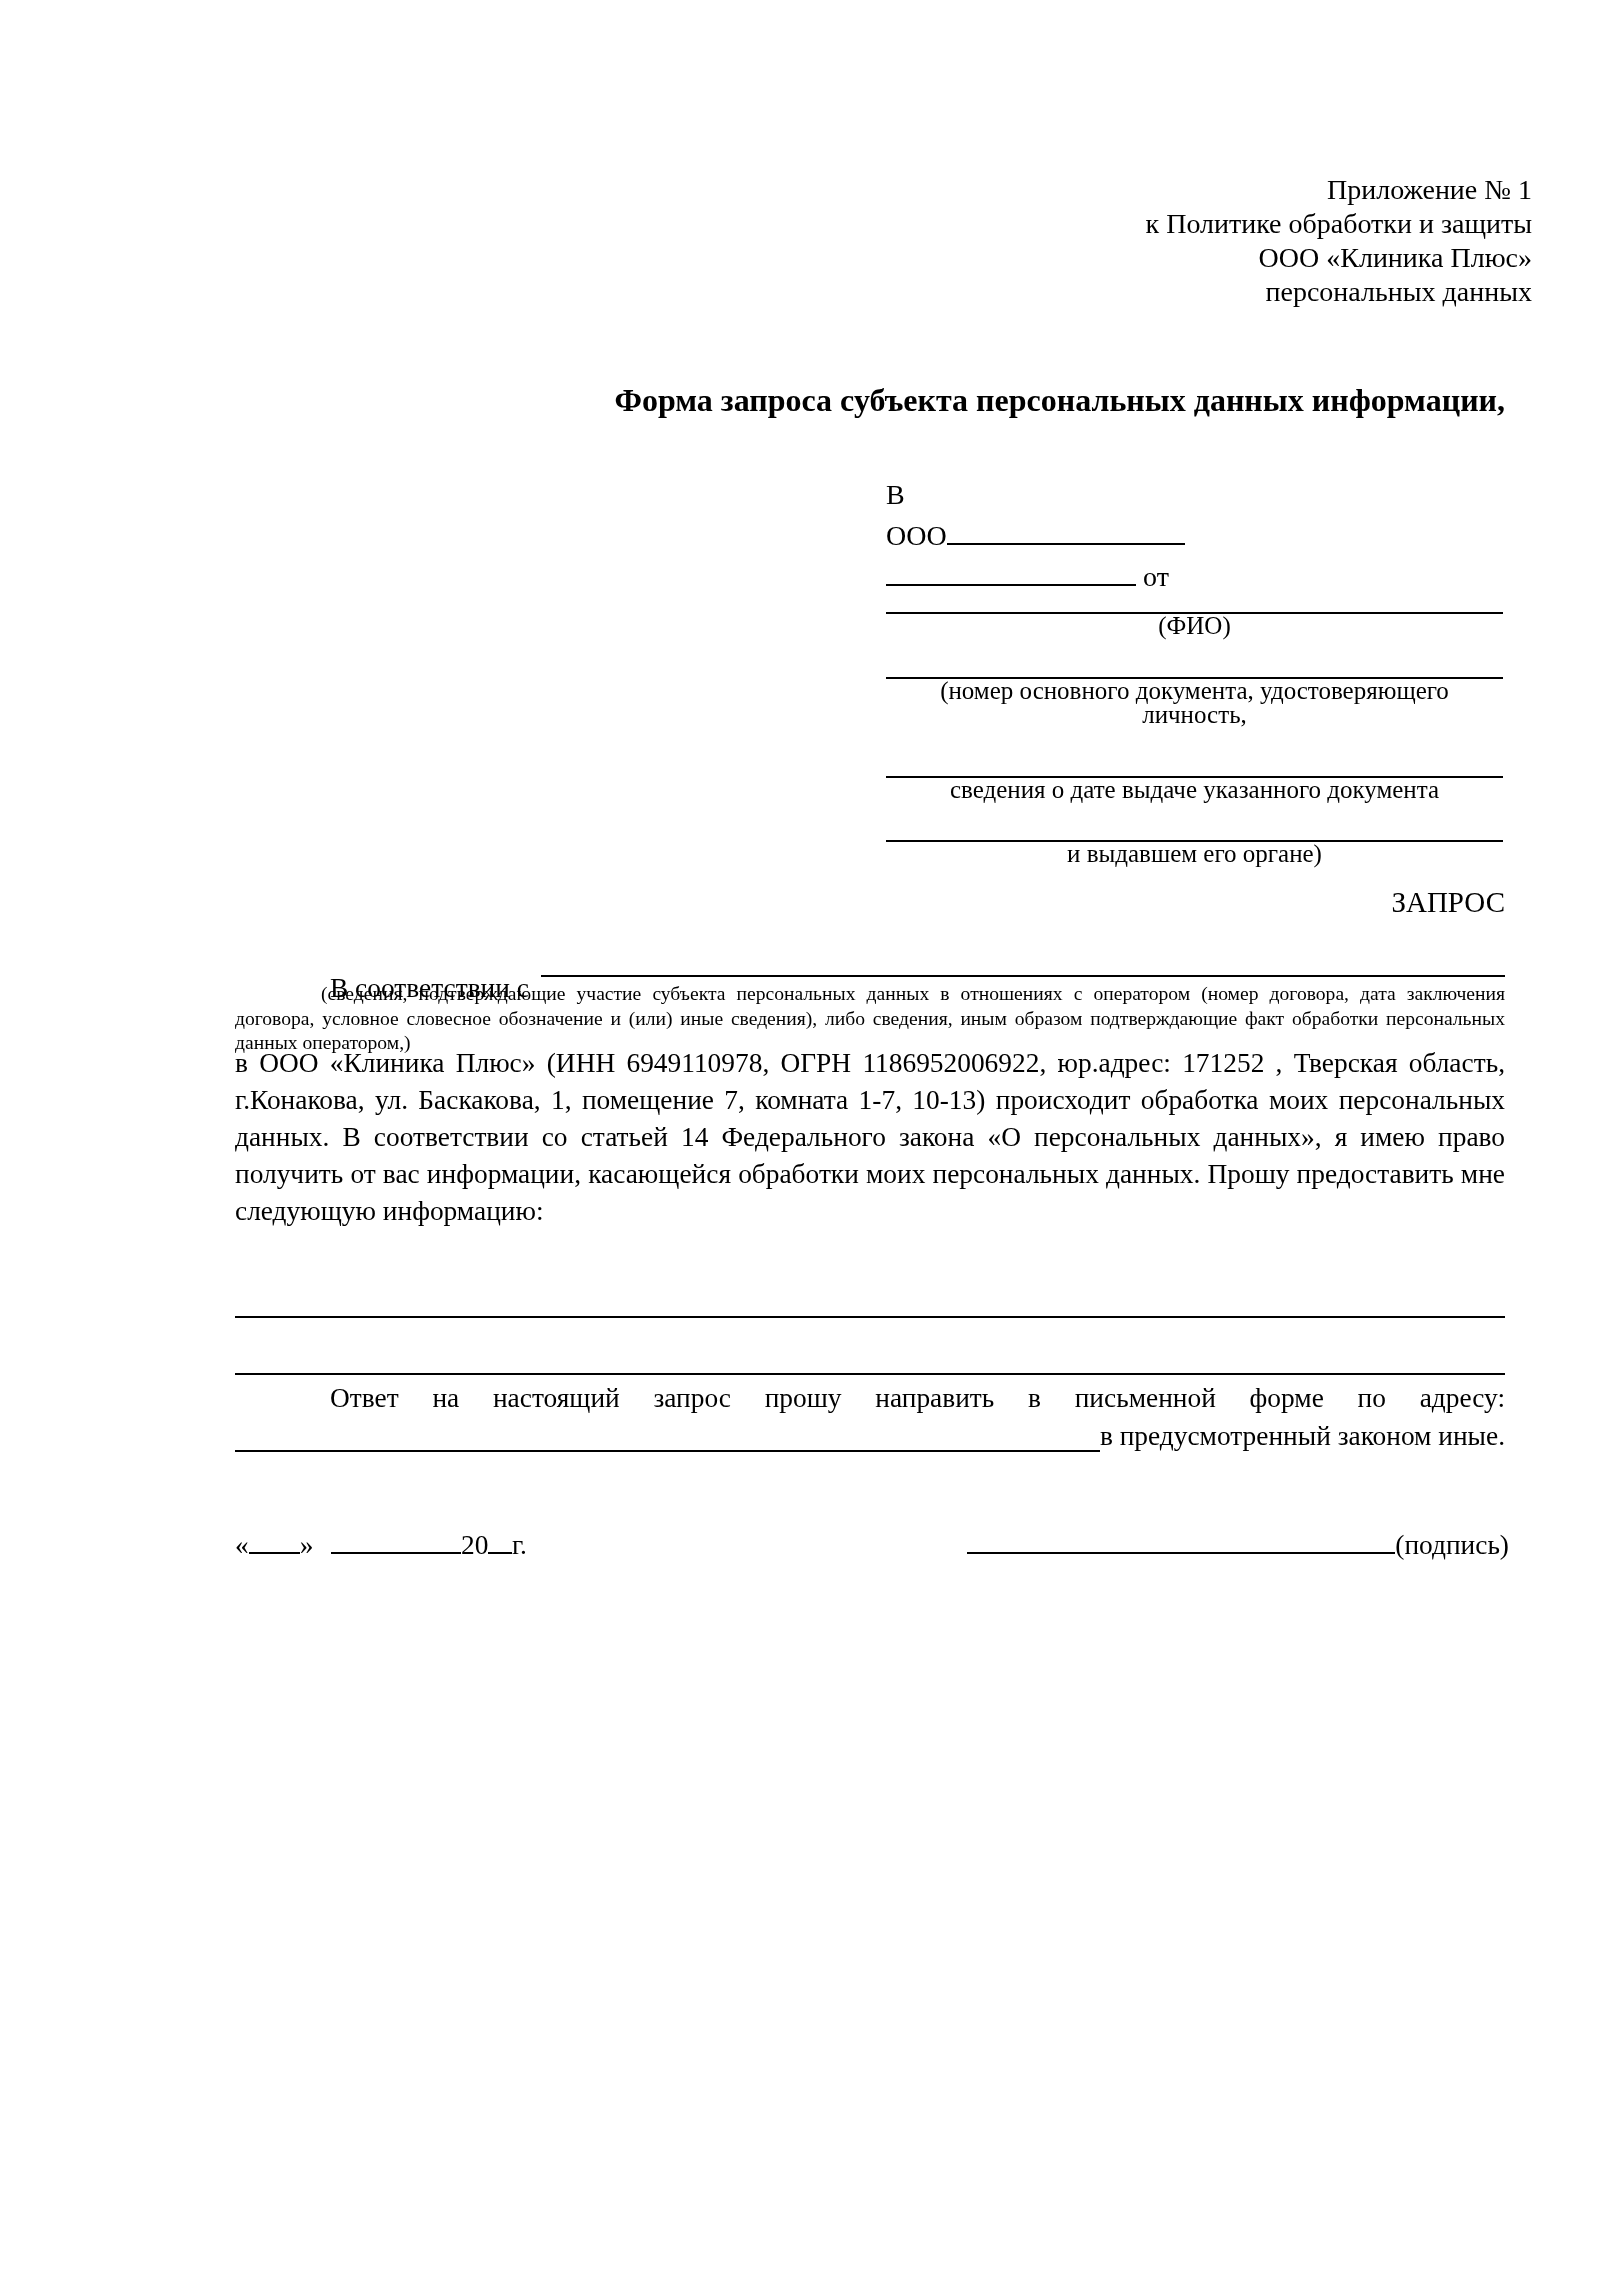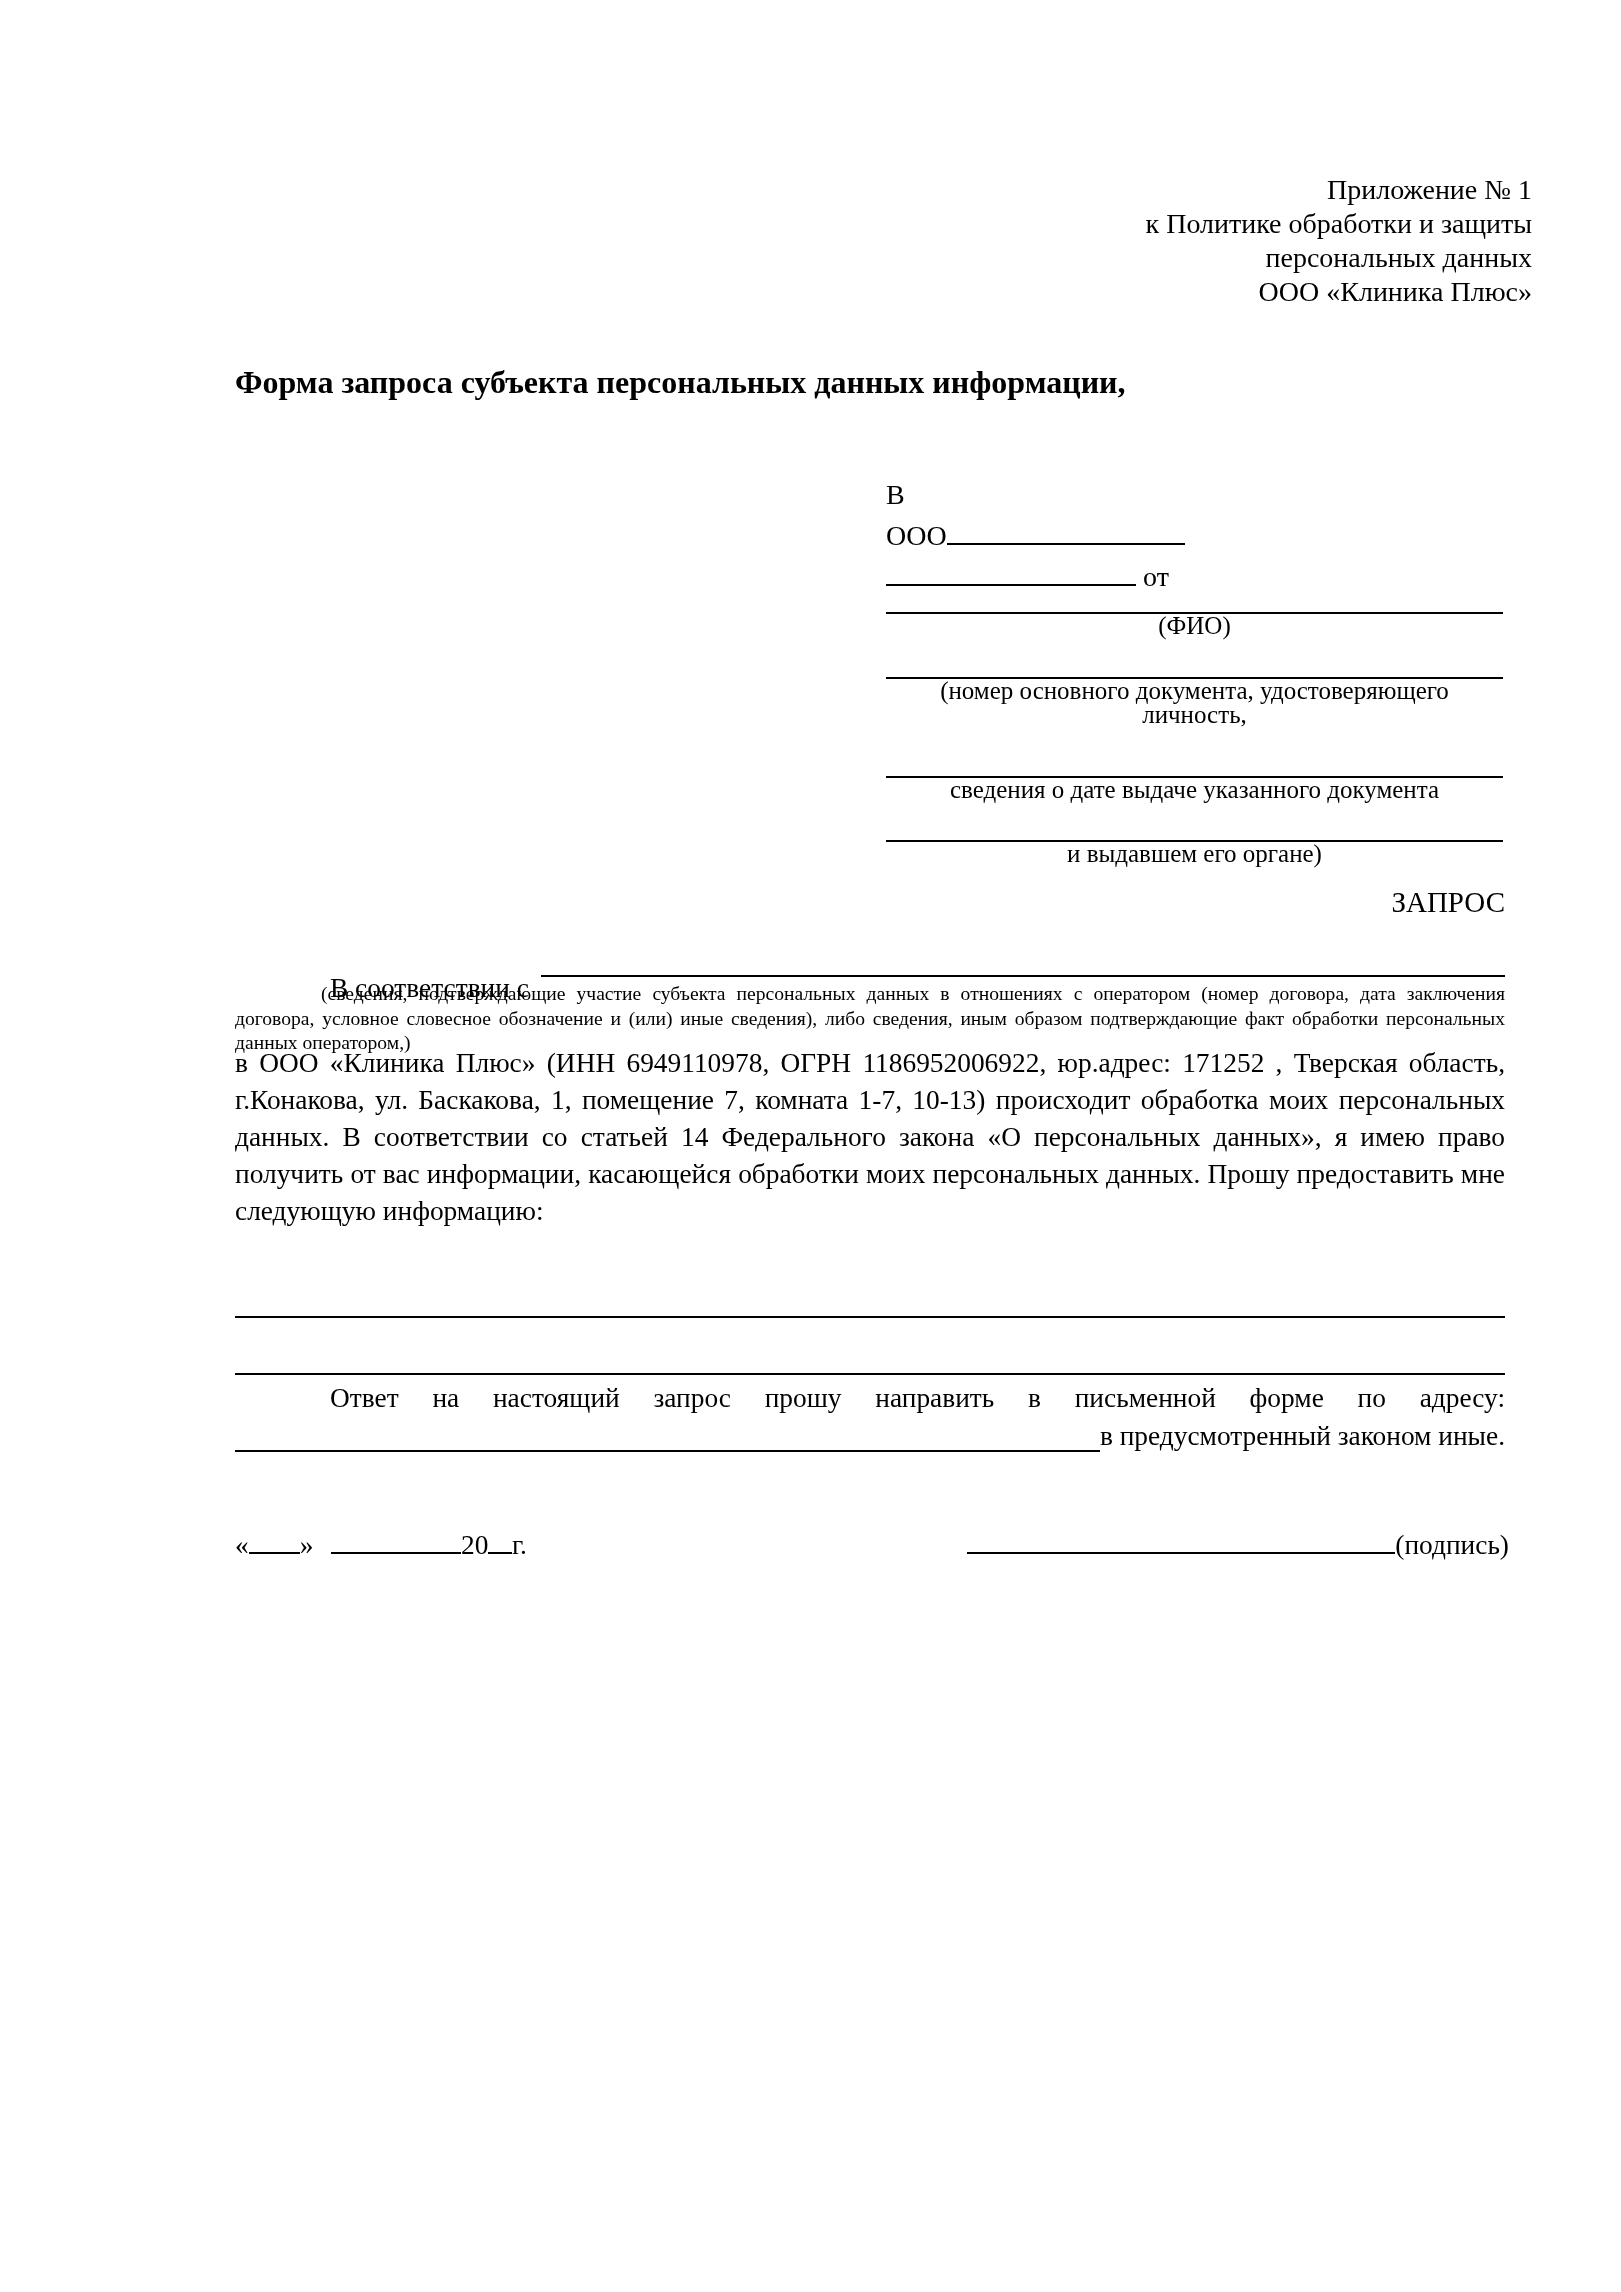--- a/index.html
+++ b/index.html
@@ -12,22 +12,22 @@
     font-family:"Liberation Serif","DejaVu Serif",serif;
     overflow:hidden;
   }
   
   .header-block{
     position:absolute;left:1081px;top:173px;width:451px;
     font-size:28px;line-height:34px;text-align:right;
   }
   
   .doc-title{
-    position:absolute;left:235px;top:359px;width:1270px;
-    font-size:32px;line-height:46px;font-weight:bold;text-align:left;
+    position:absolute;left:235px;top:377px;width:1270px;
+    font-size:32px;line-height:46px;font-weight:bold;text-align:right;
   }
   .doc-title span{display:block;}
   
   .addressee{
     position:absolute;left:886px;top:474px;width:617px;
     font-size:28px;
   }
   .addr-line{height:41px;line-height:41px;white-space:nowrap;}
   .blank{
     display:inline-block;border-bottom:2px solid #000;height:1em;
@@ -86,22 +86,22 @@
   .b-sign{width:428px;}
 </style>
 </head>
 <body>
 
 <div class="page">
 
   <div class="header-block">
     <div>Приложение № 1</div>
     <div>к Политике обработки и защиты</div>
+    <div>ООО «Клиника Плюс»</div>
     <div>персональных данных</div>
-    <div>ООО «Клиника Плюс»</div>
   </div>
 
   <div class="doc-title">
     <span>Форма запроса субъекта персональных данных информации,</span>
   </div>
 
   <div class="addressee">
     <div class="addr-line">
       <span>В</span>
     </div>

